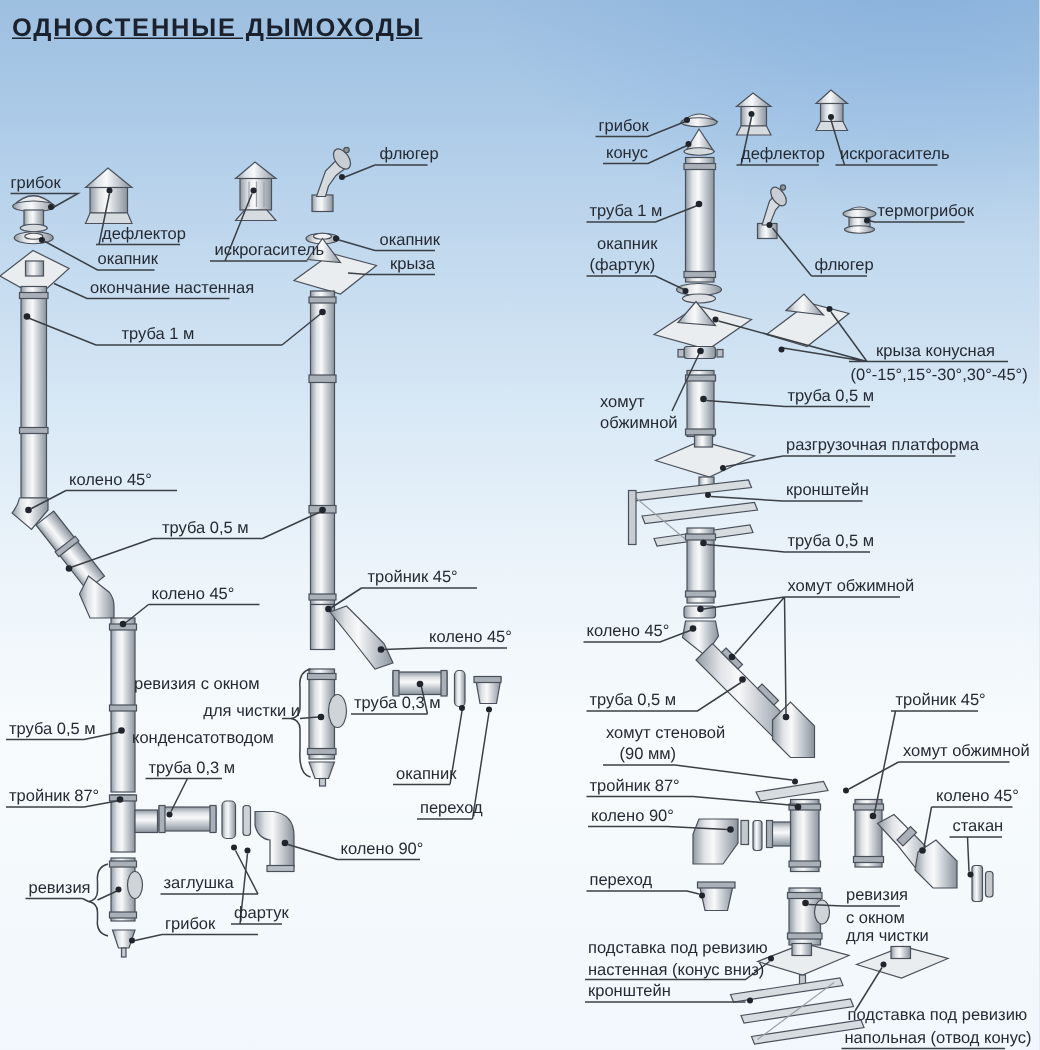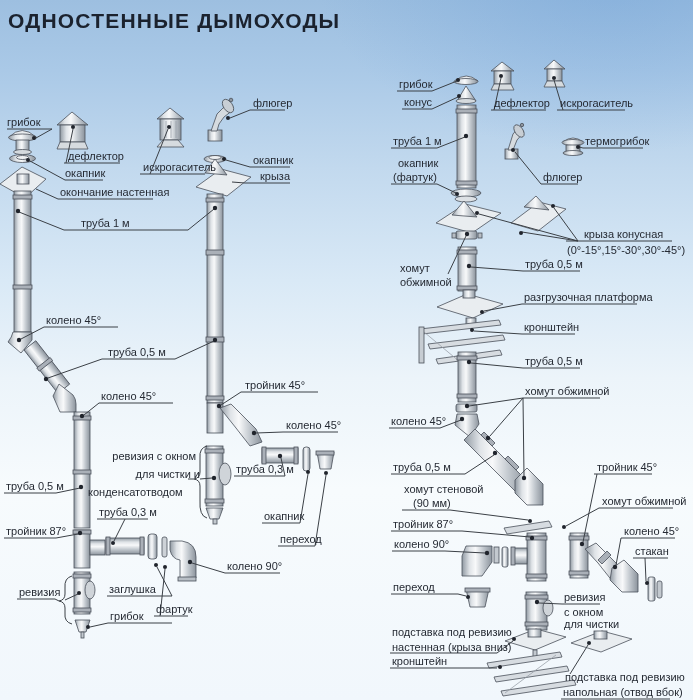--- a/index.html
+++ b/index.html
@@ -3,21 +3,21 @@
 <meta charset="utf-8">
 <style>
   html,body{margin:0;padding:0;background:#dfe8f0;}
   .stage{
     position:relative;width:693px;height:700px;overflow:hidden;
     font-family:"Liberation Sans",sans-serif;
     background:
       radial-gradient(ellipse 420px 260px at 88% -4%, rgba(110,160,215,.45), rgba(110,160,215,0) 70%),
       linear-gradient(180deg,#9dbfe0 0%,#aac9e7 10%,#c2d9ee 24%,#d9e9f6 40%,#ecf4fa 54%,#f7fbfd 70%,#f1f7fc 100%);
   }
-  .title{position:absolute;font-size:21px;font-weight:bold;letter-spacing:1.2px;color:#1b222e;white-space:nowrap;}
+  .title{position:absolute;font-size:17px;font-weight:bold;letter-spacing:1.2px;color:#1b222e;white-space:nowrap;text-decoration:underline;}
   .lbl{position:absolute;font-size:11px;line-height:12px;color:#252a33;white-space:nowrap;}
   .lbl.r{text-align:right;}
   svg.art{position:absolute;left:0;top:0;}
 </style>
 </head>
 <body>
 
 <div class="stage">
 
 <svg class="art" width="693" height="700" viewBox="0 0 693 700">
@@ -438,21 +438,21 @@
   <div class="lbl" style="left:260px;top:170px">крыза</div>
   <div class="lbl" style="left:81px;top:217px">труба 1 м</div>
   <div class="lbl" style="left:46px;top:314px">колено 45°</div>
   <div class="lbl" style="left:108px;top:346px">труба 0,5 м</div>
   <div class="lbl" style="left:101px;top:390px">колено 45°</div>
   <div class="lbl" style="left:245px;top:379px">тройник 45°</div>
   <div class="lbl" style="left:286px;top:419px">колено 45°</div>
   <div class="lbl" style="left:236px;top:463px">труба 0,3 м</div>
   <div class="lbl" style="left:264px;top:510px">окапник</div>
   <div class="lbl" style="left:280px;top:533px">переход</div>
-  <div class="lbl r" style="left:88px;top:450px;width:108px">ревизия с окном</div>
+  <div class="lbl r" style="left:88px;top:450px;width:85px">ревизия с окном</div>
   <div class="lbl r" style="left:100px;top:468px;width:100px">для чистки и</div>
   <div class="lbl r" style="left:88px;top:486px;width:76px">конденсатотводом</div>
   <div class="lbl" style="left:6px;top:480px">труба 0,5 м</div>
   <div class="lbl" style="left:99px;top:506px">труба 0,3 м</div>
   <div class="lbl" style="left:6px;top:525px">тройник 87°</div>
   <div class="lbl" style="left:19px;top:586px">ревизия</div>
   <div class="lbl" style="left:109px;top:583px">заглушка</div>
   <div class="lbl" style="left:110px;top:610px">грибок</div>
   <div class="lbl" style="left:156px;top:603px">фартук</div>
   <div class="lbl" style="left:227px;top:560px">колено 90°</div>
@@ -483,18 +483,18 @@
   <div class="lbl" style="left:394px;top:538px">колено 90°</div>
   <div class="lbl" style="left:393px;top:581px">переход</div>
   <div class="lbl" style="left:597px;top:461px">тройник 45°</div>
   <div class="lbl" style="left:602px;top:495px">хомут обжимной</div>
   <div class="lbl" style="left:624px;top:525px">колено 45°</div>
   <div class="lbl" style="left:635px;top:545px">стакан</div>
   <div class="lbl" style="left:564px;top:591px">ревизия</div>
   <div class="lbl" style="left:564px;top:606px">с окном</div>
   <div class="lbl" style="left:564px;top:618px">для чистки</div>
   <div class="lbl" style="left:392px;top:626px">подставка под ревизию</div>
-  <div class="lbl" style="left:392px;top:641px">настенная (крыза вниз)</div>
+  <div class="lbl" style="left:392px;top:641px">настенная (конус вниз)</div>
   <div class="lbl" style="left:392px;top:655px">кронштейн</div>
   <div class="lbl" style="left:565px;top:671px">подставка под ревизию</div>
-  <div class="lbl" style="left:563px;top:686px">напольная (отвод вбок)</div>
+  <div class="lbl" style="left:563px;top:686px">напольная (отвод конус)</div>
 
 </div>
 
 </body></html>

